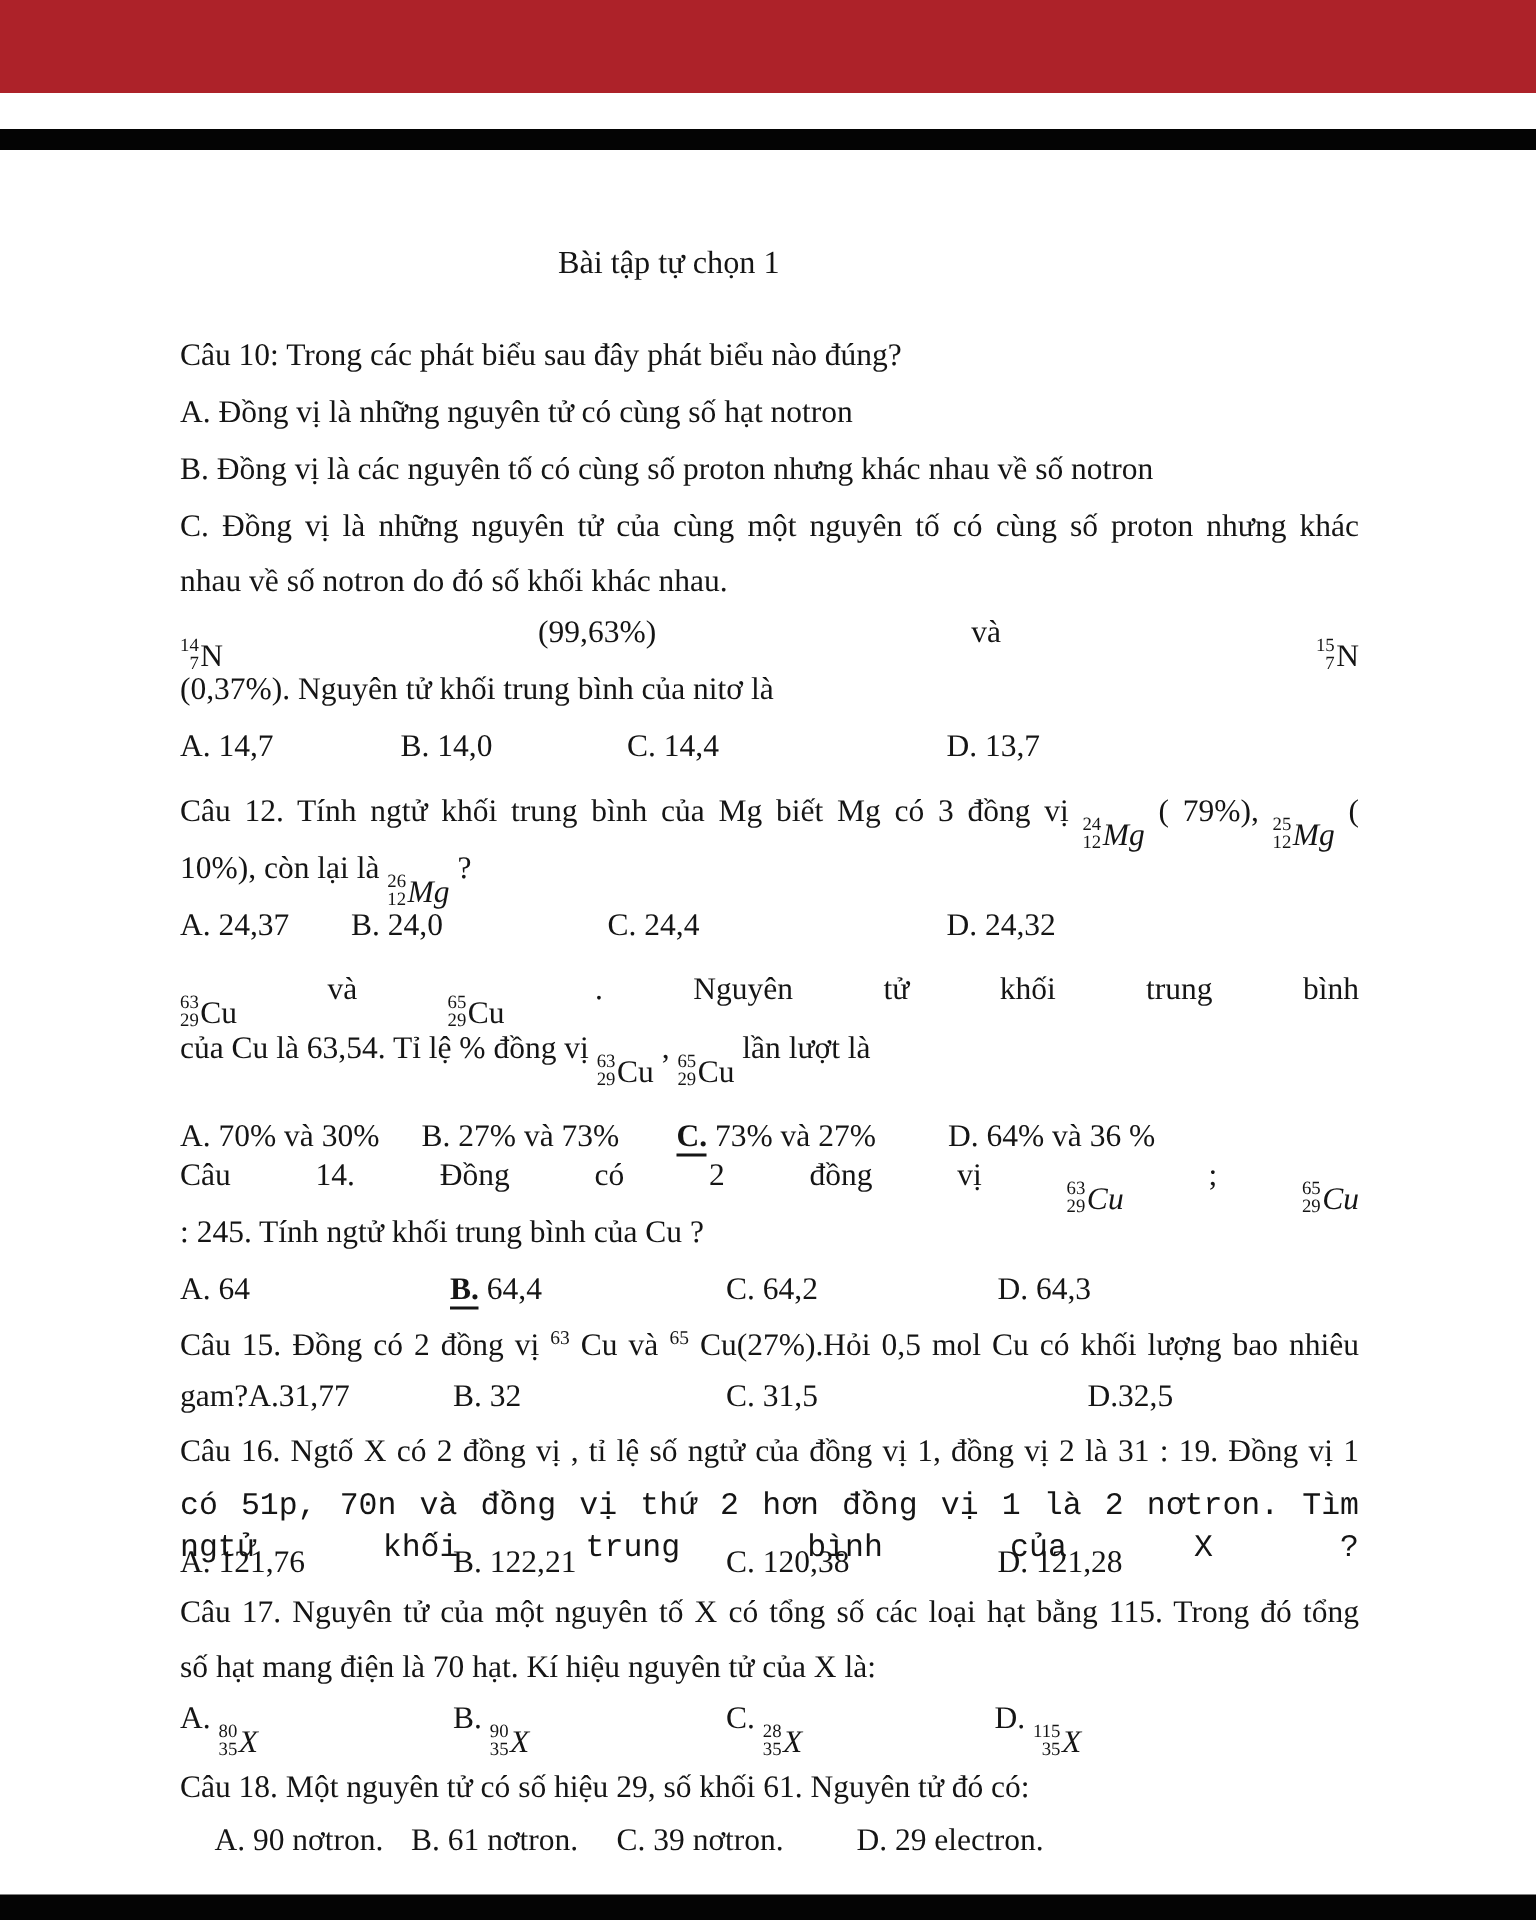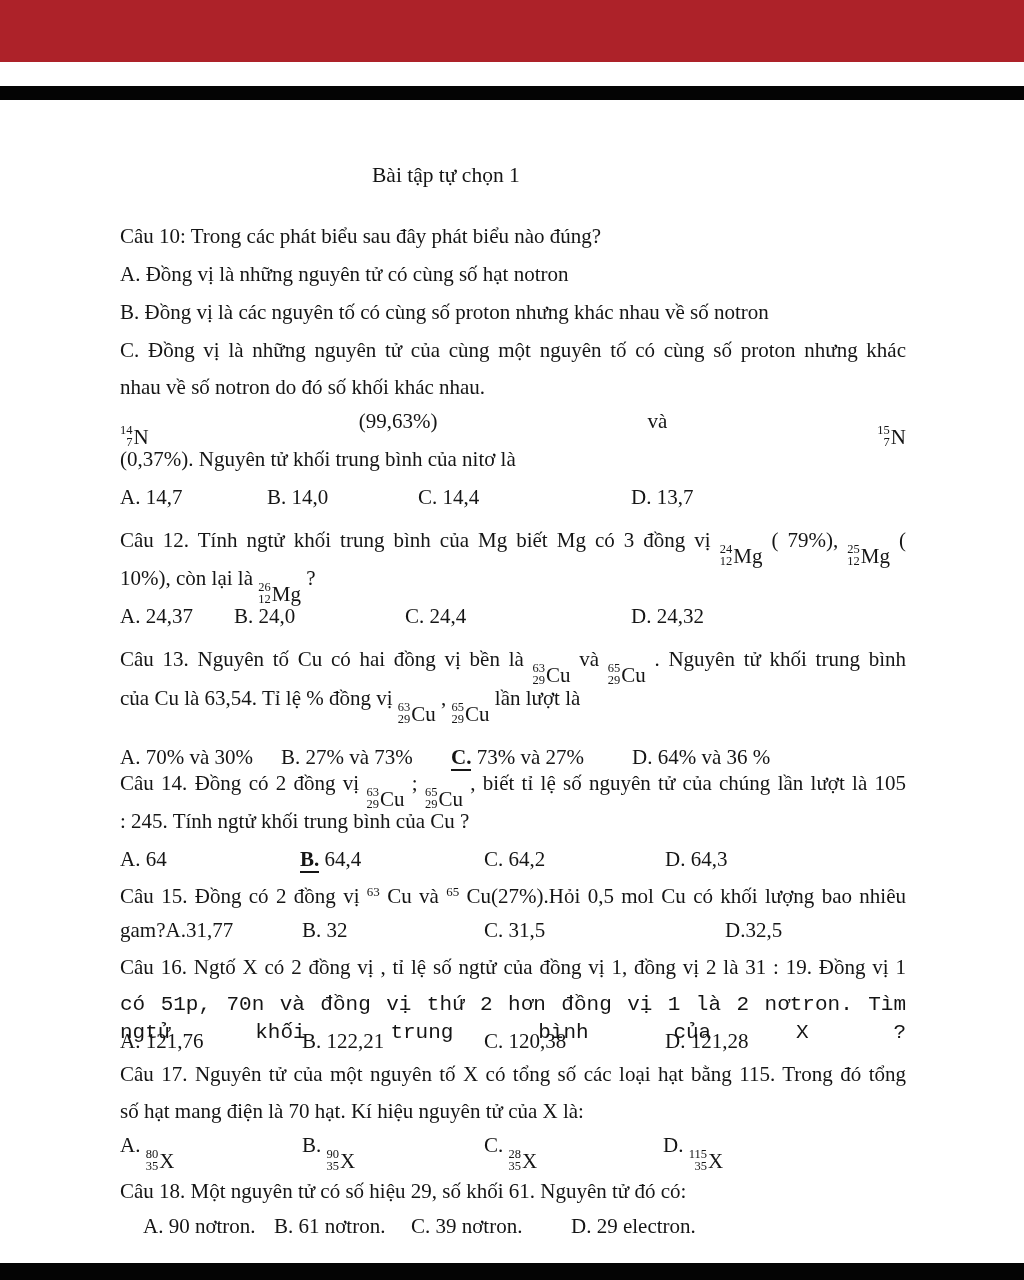--- a/index.html
+++ b/index.html
@@ -22,21 +22,21 @@
   .ansrow { position:absolute; left:120px; width:830px; height:34px; }
   .ans { position:absolute; top:0; font-size:21px; line-height:28px; white-space:pre; }
   .bu { font-weight:bold; border-bottom:2.5px solid #151515; padding-bottom:0px; }
   .supn { font-size:13px; line-height:0; vertical-align:7px; }
   .iso { display:inline-flex; align-items:center; gap:1px; vertical-align:-6px; }
   .iso .nums {
     display:inline-flex; flex-direction:column; align-items:flex-end;
     font-size:12.5px; line-height:11.5px; font-style:normal;
   }
   .iso .sym { font-size:21px; line-height:22px; }
-  .it { }
+  .it { font-style:italic; }
 </style>
 </head>
 <body style="background: rgb(255, 255, 255); color: rgb(21, 21, 21);">
 
 <div id="doc-page">
   <div class="title">Bài tập tự chọn 1</div>
 
 <div>
       <div class="tline" style="top: 222px;"><span>Câu 10: Trong các phát biểu sau đây phát biểu nào đúng?</span></div>
       <div class="tline" style="top: 260px;"><span>A. Đồng vị là những nguyên tử có cùng số hạt notron</span></div>
@@ -88,21 +88,21 @@
           <span class="sym it">Mg</span>
         </span><span> ?</span></div>
       <div class="ansrow" style="top: 602px;">
         <span class="ans" style="left: 0px;"><span>A. 24,37</span></span>
         <span class="ans" style="left: 114px;"><span>B. 24,0</span></span>
         <span class="ans" style="left: 285px;"><span>C. 24,4</span></span>
         <span class="ans" style="left: 511px;"><span>D. 24,32</span></span>
       </div>
     </div>
     <div>
-      <div class="tline just" style="top: 645px;"><span>Câu 13. Nguyên tố Cu có hai đồng vị bền là </span><span class="iso">
+      <div class="tline just" style="top: 645px;"><span class="iso">
           <span class="nums">
             <span>63</span>
             <span>29</span>
           </span>
           <span class="sym">Cu</span>
         </span><span> và </span><span class="iso">
           <span class="nums">
             <span>65</span>
             <span>29</span>
           </span>
@@ -134,21 +134,21 @@
             <span>63</span>
             <span>29</span>
           </span>
           <span class="sym it">Cu</span>
         </span><span> ; </span><span class="iso">
           <span class="nums">
             <span>65</span>
             <span>29</span>
           </span>
           <span class="sym it">Cu</span>
-        </span><span> , biết tỉ lệ số nguyên tử của chúng lần lượt là 105</span></div>
+        </span></div>
       <div class="tline" style="top: 807px;"><span>: 245. Tính ngtử khối trung bình của Cu ?</span></div>
       <div class="ansrow" style="top: 845px;">
         <span class="ans" style="left: 0px;"><span>A. 64</span></span>
         <span class="ans" style="left: 180px;"><span class="bu">B.</span><span> 64,4</span></span>
         <span class="ans" style="left: 364px;"><span>C. 64,2</span></span>
         <span class="ans" style="left: 545px;"><span>D. 64,3</span></span>
       </div>
     </div>
     <div>
       <div class="tline just" style="top: 882px;"><span>Câu 15. Đồng có 2 đồng vị </span><span class="supn">63</span><span> Cu và </span><span class="supn">65</span><span> Cu(27%).Hỏi 0,5 mol Cu có khối lượng bao nhiêu</span></div>

